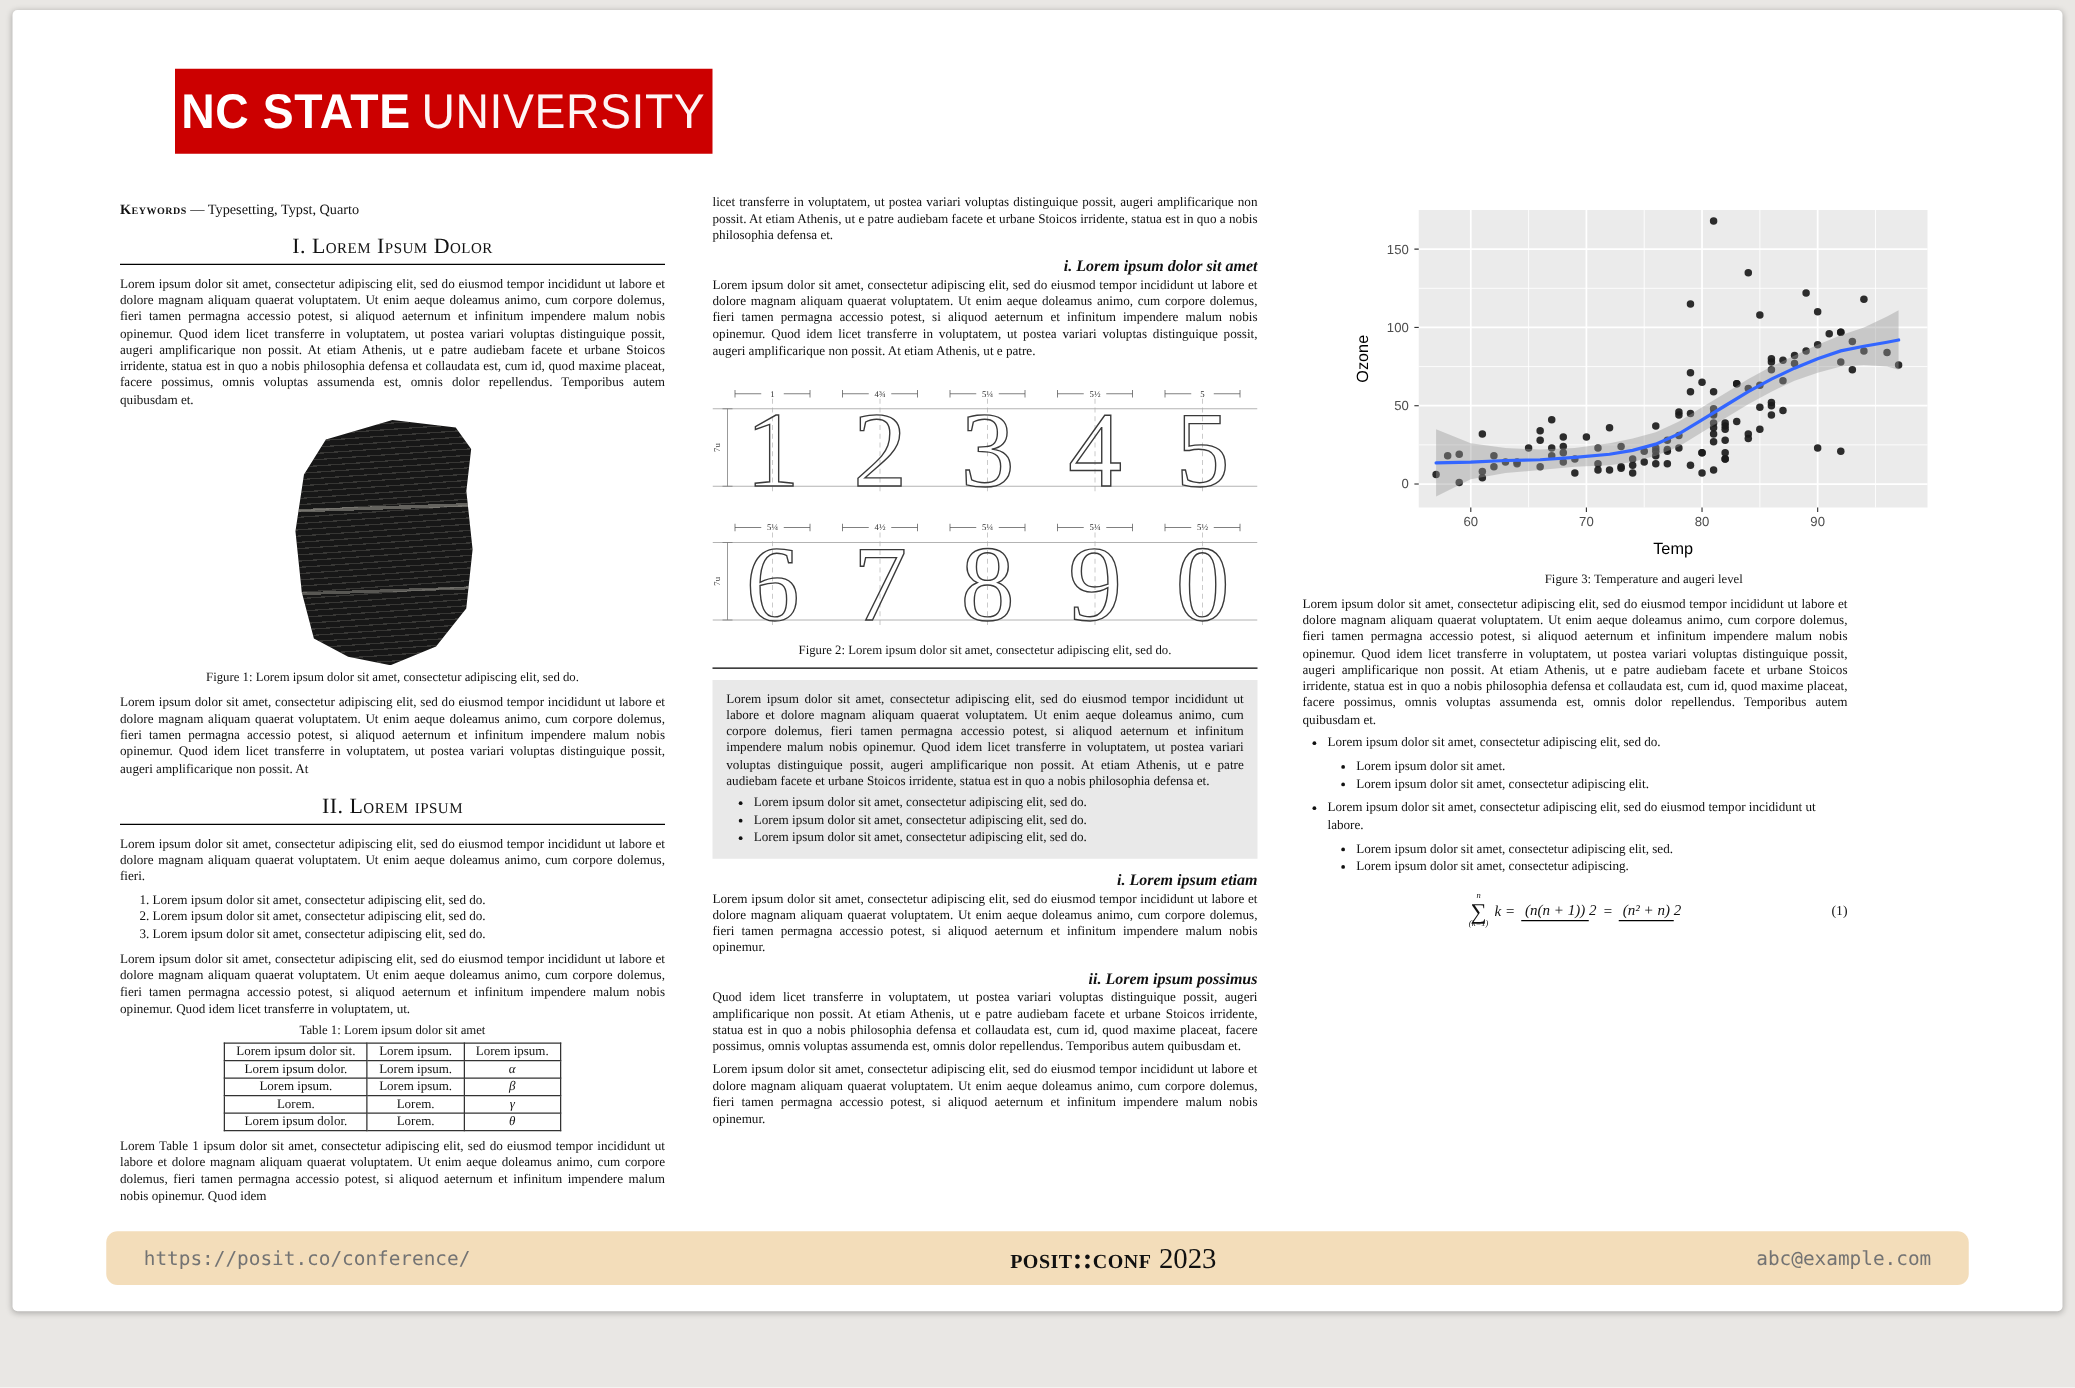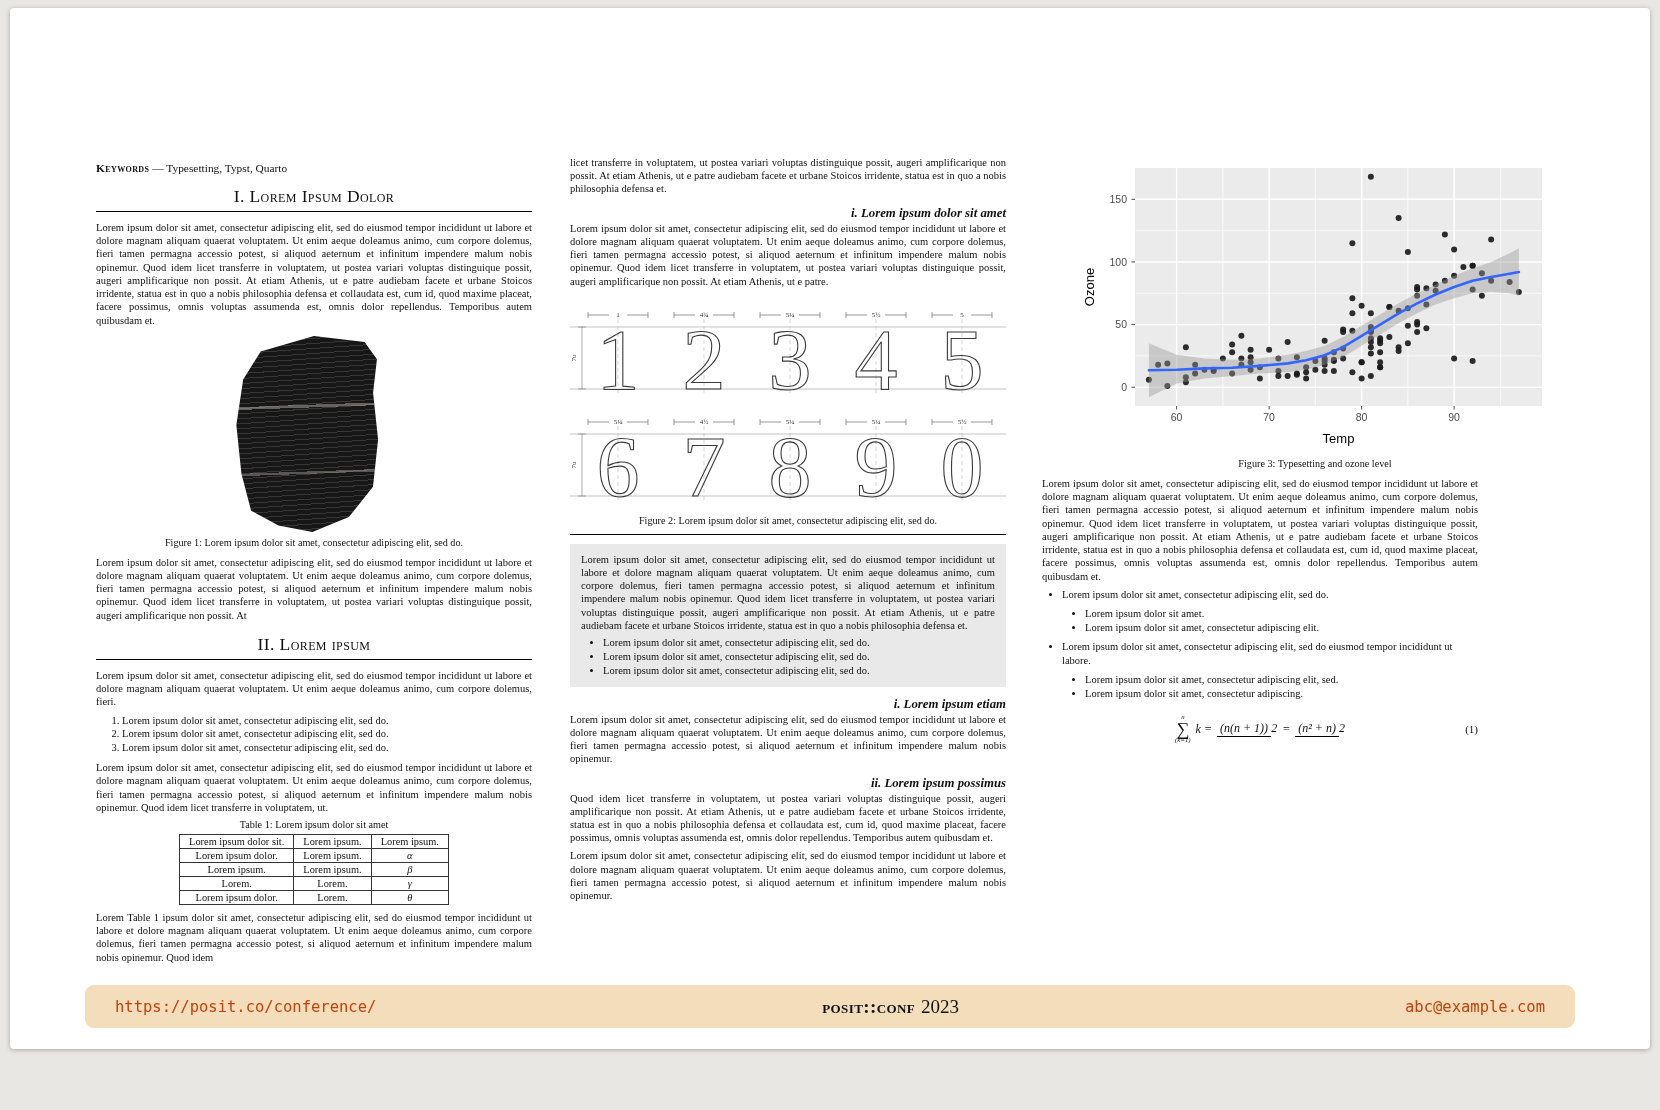--- a/index.html
+++ b/index.html
@@ -70,31 +70,36 @@
   .eq-row { display:flex; justify-content:center; align-items:center; gap:5px; font-size:12px; font-style:italic; }
   .sum { display:inline-flex; flex-direction:column; align-items:center; line-height:1; }
   .sum .lim { font-size:6.8px; }
   .sum .sigma { font-size:18px; font-style:normal; line-height:.9; }
   .frac { display:inline-flex; align-items:flex-start; line-height:1.2; }
   .frac .num { padding:0 3px; border-bottom:1px solid #000; }
   .eq-no { position:absolute; right:0; top:50%; transform:translateY(-50%); font-size:11px; }
 
   
   .footer { position:absolute; left:75px; top:977px; width:1490px; height:43px; background:#f3ddba; border-radius:9px; display:flex; align-items:center; justify-content:space-between; padding:0 30px; }
-  .mono { font-family:"DejaVu Sans Mono", monospace; font-size:15.5px; color:#c2410c; text-decoration:none; }
-  .conf-wrap { font-size:19px; }
+  .mono { font-family:"DejaVu Sans Mono", monospace; font-size:15.5px; color:#737373; text-decoration:none; }
+  .conf-wrap { font-size:23px; }
   .conf { font-variant:small-caps; font-weight:600; letter-spacing:.4px; }
   .year { font-weight:normal; margin-left:6px; }
 </style>
 </head>
 <body>
 
 <div class="canvas">
   <div class="paper">
 
+    <div class="logo">
+      <div class="logo-inner">
+        <span class="logo-primary">NC STATE</span><span class="logo-secondary">UNIVERSITY</span>
+      </div>
+    </div>
     <div class="titleblock">
     </div>
 
     <div class="col col1">
       <p class="keywords">
         <span class="kw-label">Keywords</span><span> — Typesetting, Typst, Quarto</span>
       </p>
       <h2 class="sec-head">I. Lorem Ipsum Dolor</h2>
       <hr class="sec-rule">
       <p class="body">Lorem ipsum dolor sit amet, consectetur adipiscing elit, sed do eiusmod tempor incididunt ut labore et dolore magnam aliquam quaerat voluptatem. Ut enim aeque doleamus animo, cum corpore dolemus, fieri tamen permagna accessio potest, si aliquod aeternum et infinitum impendere malum nobis opinemur. Quod idem licet transferre in voluptatem, ut postea variari voluptas distinguique possit, augeri amplificarique non possit. At etiam Athenis, ut e patre audiebam facete et urbane Stoicos irridente, statua est in quo a nobis philosophia defensa et collaudata est, cum id, quod maxime placeat, facere possimus, omnis voluptas assumenda est, omnis dolor repellendus. Temporibus autem quibusdam et.</p>
@@ -415,21 +420,21 @@
               <line x1="51.5" y1="168.57894736842104" x2="55" y2="168.57894736842104" stroke="#333" stroke-width="0.9"></line>
               <text x="47" y="172.17894736842103" font-size="10.5" fill="#4d4d4d" text-anchor="end">50</text>
               <line x1="51.5" y1="105.94736842105263" x2="55" y2="105.94736842105263" stroke="#333" stroke-width="0.9"></line>
               <text x="47" y="109.54736842105262" font-size="10.5" fill="#4d4d4d" text-anchor="end">100</text>
               <line x1="51.5" y1="43.31578947368422" x2="55" y2="43.31578947368422" stroke="#333" stroke-width="0.9"></line>
               <text x="47" y="46.91578947368422" font-size="10.5" fill="#4d4d4d" text-anchor="end">150</text>
               <text x="258.5" y="287" font-size="13" fill="#000" text-anchor="middle">Temp</text>
               <text x="14" y="131" font-size="13" fill="#000" text-anchor="middle" transform="rotate(-90 14 131)">Ozone</text>
             </g>
           </svg>
-        <p class="caption">Figure 3: Typesetting and ozone level</p>
+        <p class="caption">Figure 3: Temperature and augeri level</p>
       </div>
       <p class="body">Lorem ipsum dolor sit amet, consectetur adipiscing elit, sed do eiusmod tempor incididunt ut labore et dolore magnam aliquam quaerat voluptatem. Ut enim aeque doleamus animo, cum corpore dolemus, fieri tamen permagna accessio potest, si aliquod aeternum et infinitum impendere malum nobis opinemur. Quod idem licet transferre in voluptatem, ut postea variari voluptas distinguique possit, augeri amplificarique non possit. At etiam Athenis, ut e patre audiebam facete et urbane Stoicos irridente, statua est in quo a nobis philosophia defensa et collaudata est, cum id, quod maxime placeat, facere possimus, omnis voluptas assumenda est, omnis dolor repellendus. Temporibus autem quibusdam et.</p>
       <ul class="nested" id="col3bullets">
           <li>Lorem ipsum dolor sit amet, consectetur adipiscing elit, sed do.<ul>
               <li>Lorem ipsum dolor sit amet.</li>
               <li>Lorem ipsum dolor sit amet, consectetur adipiscing elit.</li>
             </ul></li>
           <li>Lorem ipsum dolor sit amet, consectetur adipiscing elit, sed do eiusmod tempor incididunt ut labore.<ul>
               <li>Lorem ipsum dolor sit amet, consectetur adipiscing elit, sed.</li>
               <li>Lorem ipsum dolor sit amet, consectetur adipiscing.</li>

